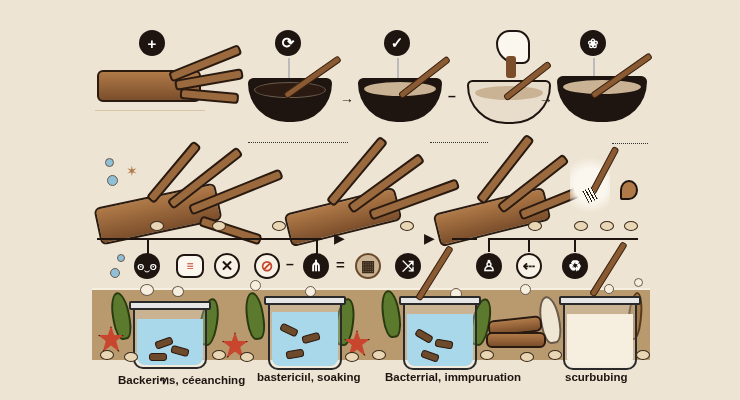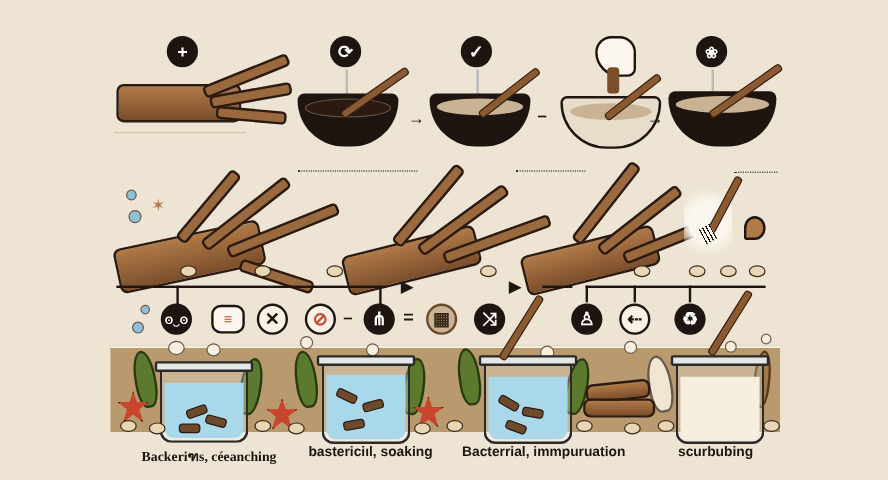--- a/index.html
+++ b/index.html
@@ -217,17 +217,17 @@
   <div class="pebble" style="left:240px;top:352px;"></div>
   <div class="pebble" style="left:345px;top:352px;"></div>
   <div class="pebble" style="left:372px;top:350px;"></div>
   <div class="pebble" style="left:480px;top:350px;"></div>
   <div class="pebble" style="left:520px;top:352px;"></div>
   <div class="pebble" style="left:548px;top:350px;"></div>
   <div class="pebble" style="left:636px;top:350px;"></div>
 </div>
 
 <div>
-  <div class="caption" style="left:118px;font-family:Liberation Serif, serif;">Backeriฑs, céeanching</div>
+  <div class="caption" style="left:118px;">Backeriฑs, céeanching</div>
   <div class="caption" style="left:257px;">bastericiıl, soaking</div>
   <div class="caption" style="left:385px;">Bacterrial, immpuruation</div>
   <div class="caption" style="left:565px;">scurbubing</div>
 </div>
 
 </body></html>

